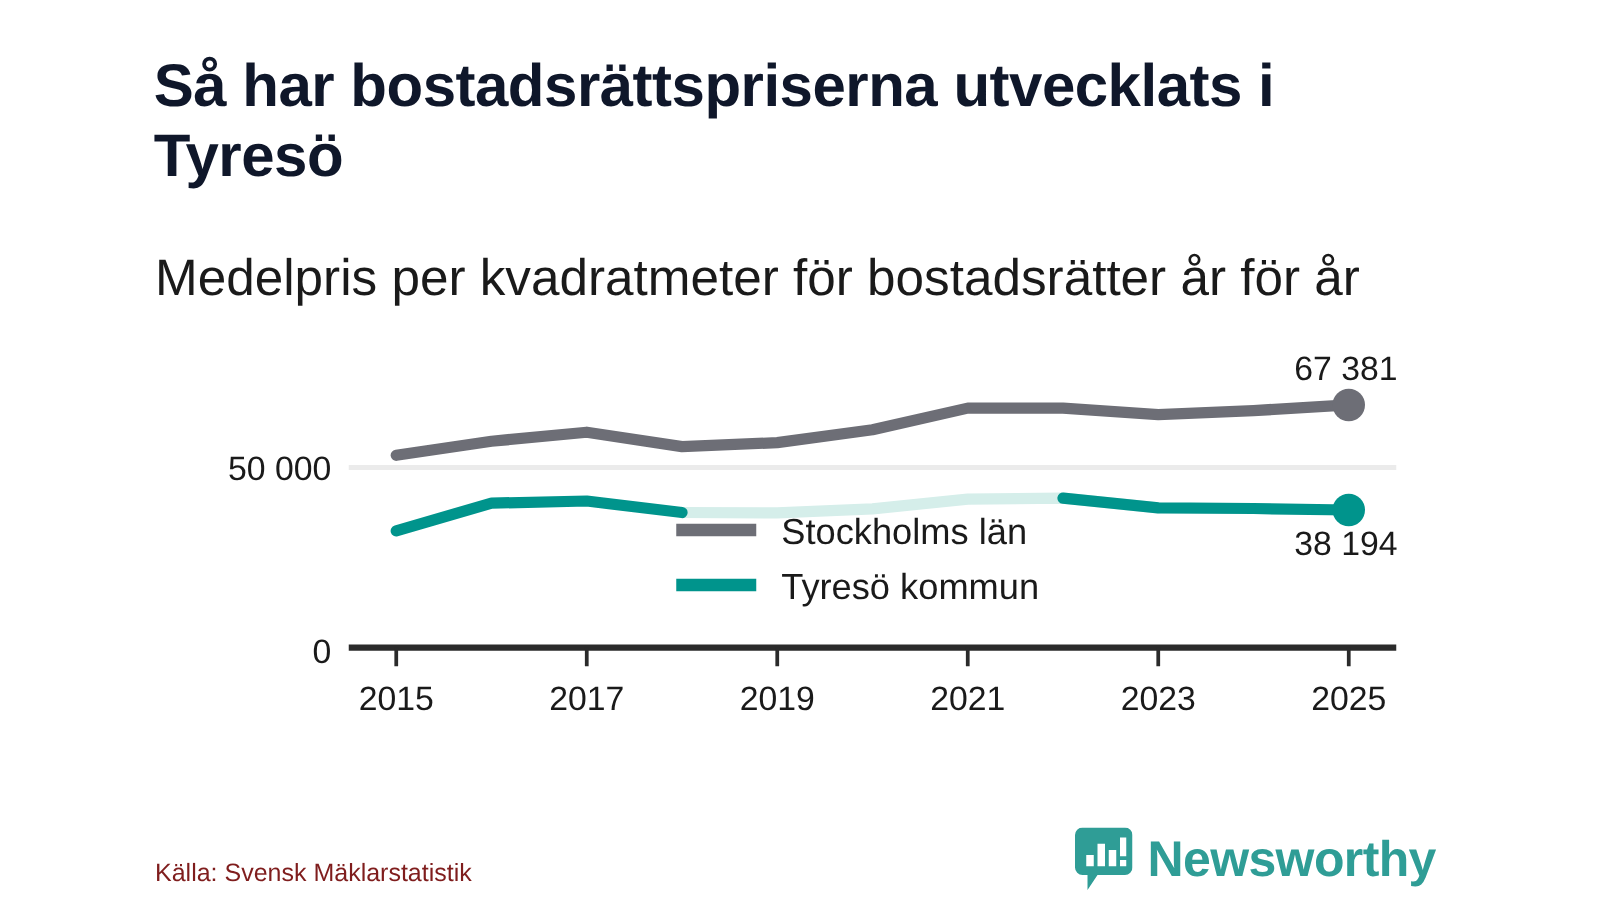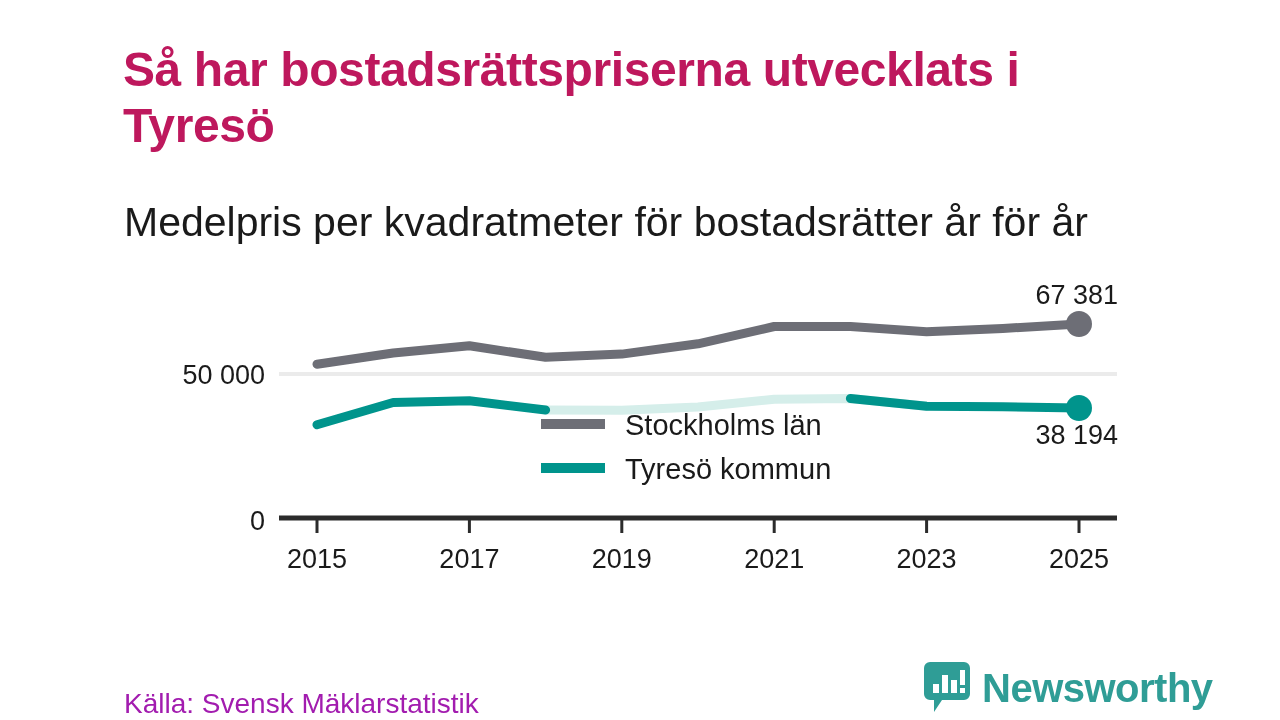--- a/index.html
+++ b/index.html
@@ -22,21 +22,21 @@
 
   
   .title {
     position: absolute;
     left: 123px;
     top: 10px;
     width: 1040px;
     font-size: 48px;
     line-height: 56px;
     font-weight: bold;
-    color: #be185d;
+    color: #0f172a;
     letter-spacing: -0.4px;
   }
   .subtitle {
     position: absolute;
     left: 124px;
     top: 201px;
     width: 1050px;
     font-size: 41px;
     line-height: 42px;
     font-weight: normal;
@@ -79,27 +79,27 @@
     font-family: "Liberation Sans", sans-serif;
     font-size: 29px;
     fill: #1a1a1a;
   }
 
   
   .source {
     position: absolute;
     left: 124px;
     top: 688px;
-    font-size: 28px;
-    color: #a21caf;
+    font-size: 20px;
+    color: #7f1d1d;
     white-space: nowrap;
   }
   .brand {
     position: absolute;
-    left: 924px;
+    left: 860px;
     top: 662px;
     display: flex;
     align-items: center;
     gap: 12px;
   }
   .brand-mark {
     width: 46px;
     height: 52px;
     position: relative;
     flex: none;

